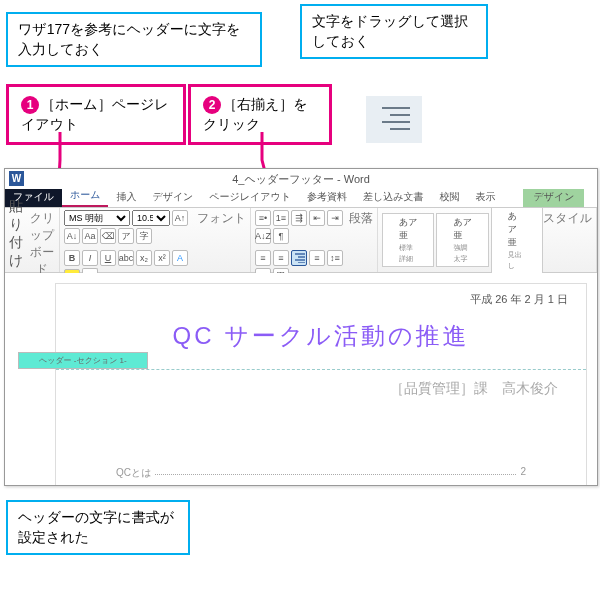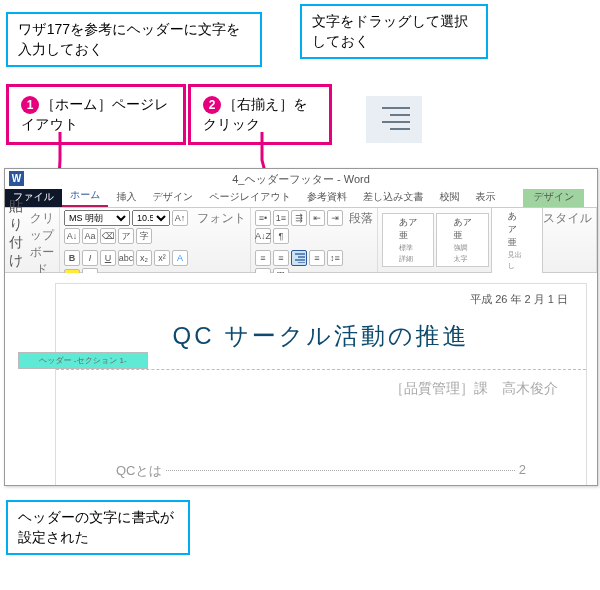--- a/index.html
+++ b/index.html
@@ -20,23 +20,23 @@
 .rgroup .glabel{text-align:center;font-size:12px;color:#777}
 .rbody{flex:1;display:flex;align-items:center;gap:2px}
 .bigbtn{display:flex;flex-direction:column;align-items:center;justify-content:center;width:40px;height:48px}
 .ic{width:14px;height:14px;display:inline-flex;align-items:center;justify-content:center;border:1px solid #bbb;background:#fff;font-size:9px;color:#555;border-radius:2px}
 select.font{font-size:9px;height:16px}
 .doc{background:#fff;height:214px;position:relative;overflow:hidden}
 .page{position:absolute;left:50px;right:10px;top:10px;bottom:0;background:#fff;border:1px solid #ddd}
 .hdrzone{position:absolute;top:0;left:0;right:0;height:85px;border-bottom:1px dashed #9cc}
 .hdate{position:absolute;right:18px;top:8px;font-size:11px;color:#555}
 .sectag{position:absolute;left:-38px;top:68px;background:#5eead4;border:1px solid #bbb;font-size:8px;padding:2px 20px;color:#666}
-.hmain{position:absolute;top:36px;left:0;right:0;text-align:center;color:#0c4a6e;font-size:24px;letter-spacing:3px}
+.hmain{position:absolute;top:36px;left:0;right:0;text-align:center;color:#8b5cf6;font-size:24px;letter-spacing:3px}
 .hsub{position:absolute;top:96px;right:28px;color:#a9a9a9;font-size:14px}
-.bodytxt{position:absolute;bottom:6px;left:60px;right:60px;font-size:13px;color:#999;display:flex}
+.bodytxt{position:absolute;bottom:6px;left:60px;right:60px;font-size:10px;color:#999;display:flex}
 .bodytxt .dots{flex:1;border-bottom:1px dotted #aaa;height:8px;margin:0 4px}
 .stylebtn{border:1px solid #ccc;padding:2px 16px;font-size:9px;background:#fff}
 .hl{background:#CBE3F5;border:1px solid #2B579A}
 .pointer-svg{position:absolute;left:0;top:0;pointer-events:none}
 .alignlines{stroke:#6b7a88;stroke-width:2}
 </style>
 </head>
 <body>
 
 <div class="note" style="left:6px;top:12px;width:232px"><span>ワザ177を参考にヘッダーに文字を入力しておく</span></div>

